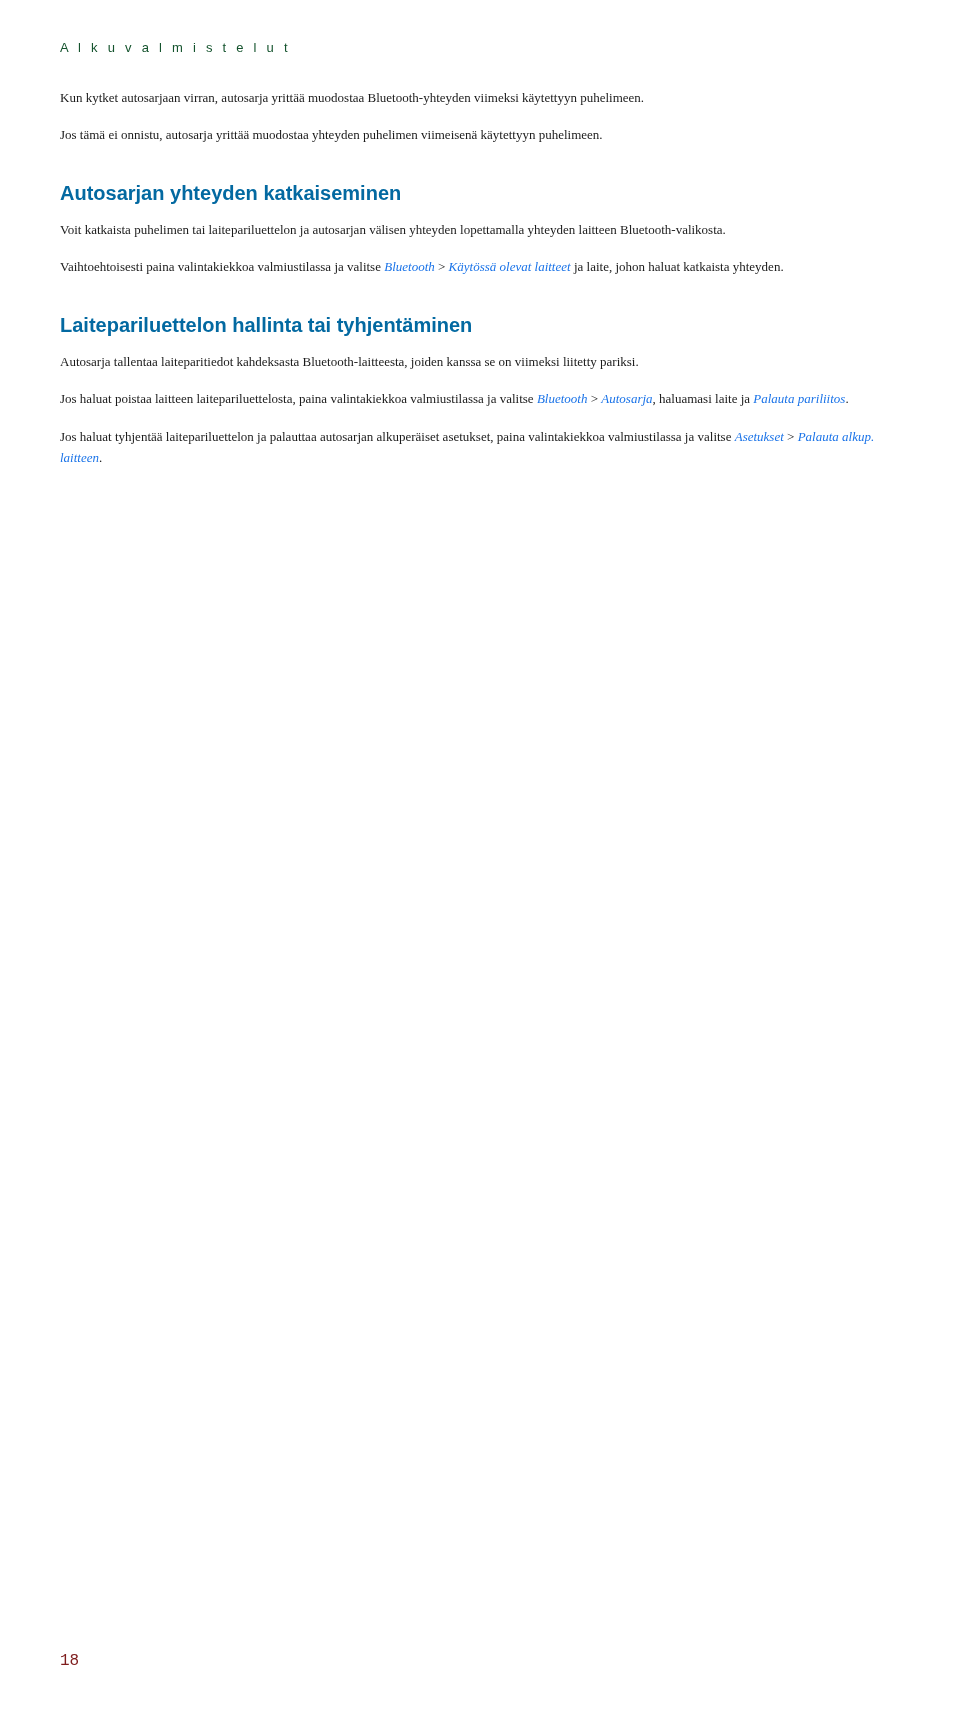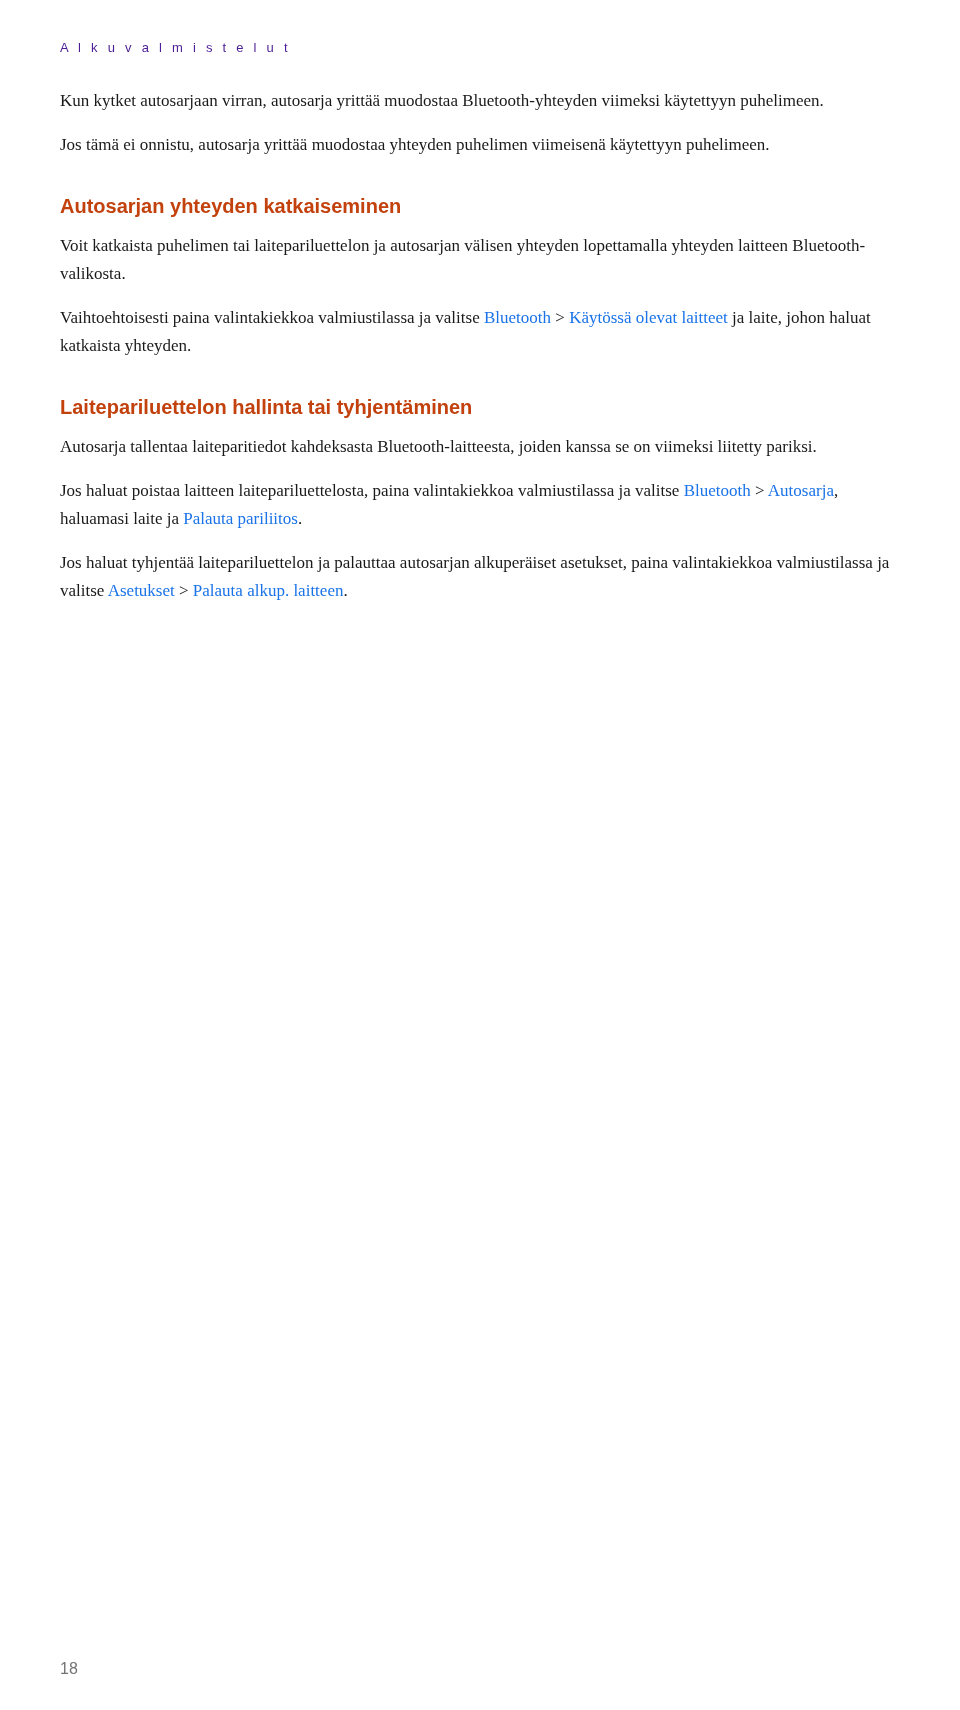--- a/index.html
+++ b/index.html
@@ -15,52 +15,53 @@
       font-family: 'Georgia', 'Times New Roman', serif;
       color: #1a1a1a;
       padding: 40px 60px 60px 60px;
       position: relative;
     }
 
     .header-title {
       font-family: 'Arial', 'Helvetica', sans-serif;
       font-size: 13px;
       letter-spacing: 0.25em;
-      color: #4c1d95;
+      color: #14532d;
       margin-bottom: 32px;
       font-weight: normal;
     }
 
     .body-text {
-      font-size: 17px;
+      font-size: 13px;
       line-height: 1.65;
       margin-bottom: 16px;
       font-family: 'Georgia', 'Times New Roman', serif;
     }
 
     .section-heading {
       font-size: 20px;
       font-weight: bold;
       font-family: 'Arial', 'Helvetica', sans-serif;
       margin-top: 36px;
       margin-bottom: 14px;
-      color: #c2410c;
+      color: #0369a1;
     }
 
     .link-blue {
       color: #1a73e8;
+      font-style: italic;
     }
 
     .page-number {
       position: absolute;
-      bottom: 32px;
+      bottom: 40px;
       left: 60px;
       font-size: 16px;
-      font-family: Liberation Sans, sans-serif;
-      color: #737373;
+      font-family: Liberation Mono, monospace;
+      color: #7f1d1d;
     }
   </style>
 </head>
 <body>
 
 <div class="header-title">A l k u v a l m i s t e l u t</div>
 
 <p class="body-text">Kun kytket autosarjaan virran, autosarja yrittää muodostaa Bluetooth-yhteyden viimeksi käytettyyn puhelimeen.</p>
 
 <p class="body-text">Jos tämä ei onnistu, autosarja yrittää muodostaa yhteyden puhelimen viimeisenä käytettyyn puhelimeen.</p>

